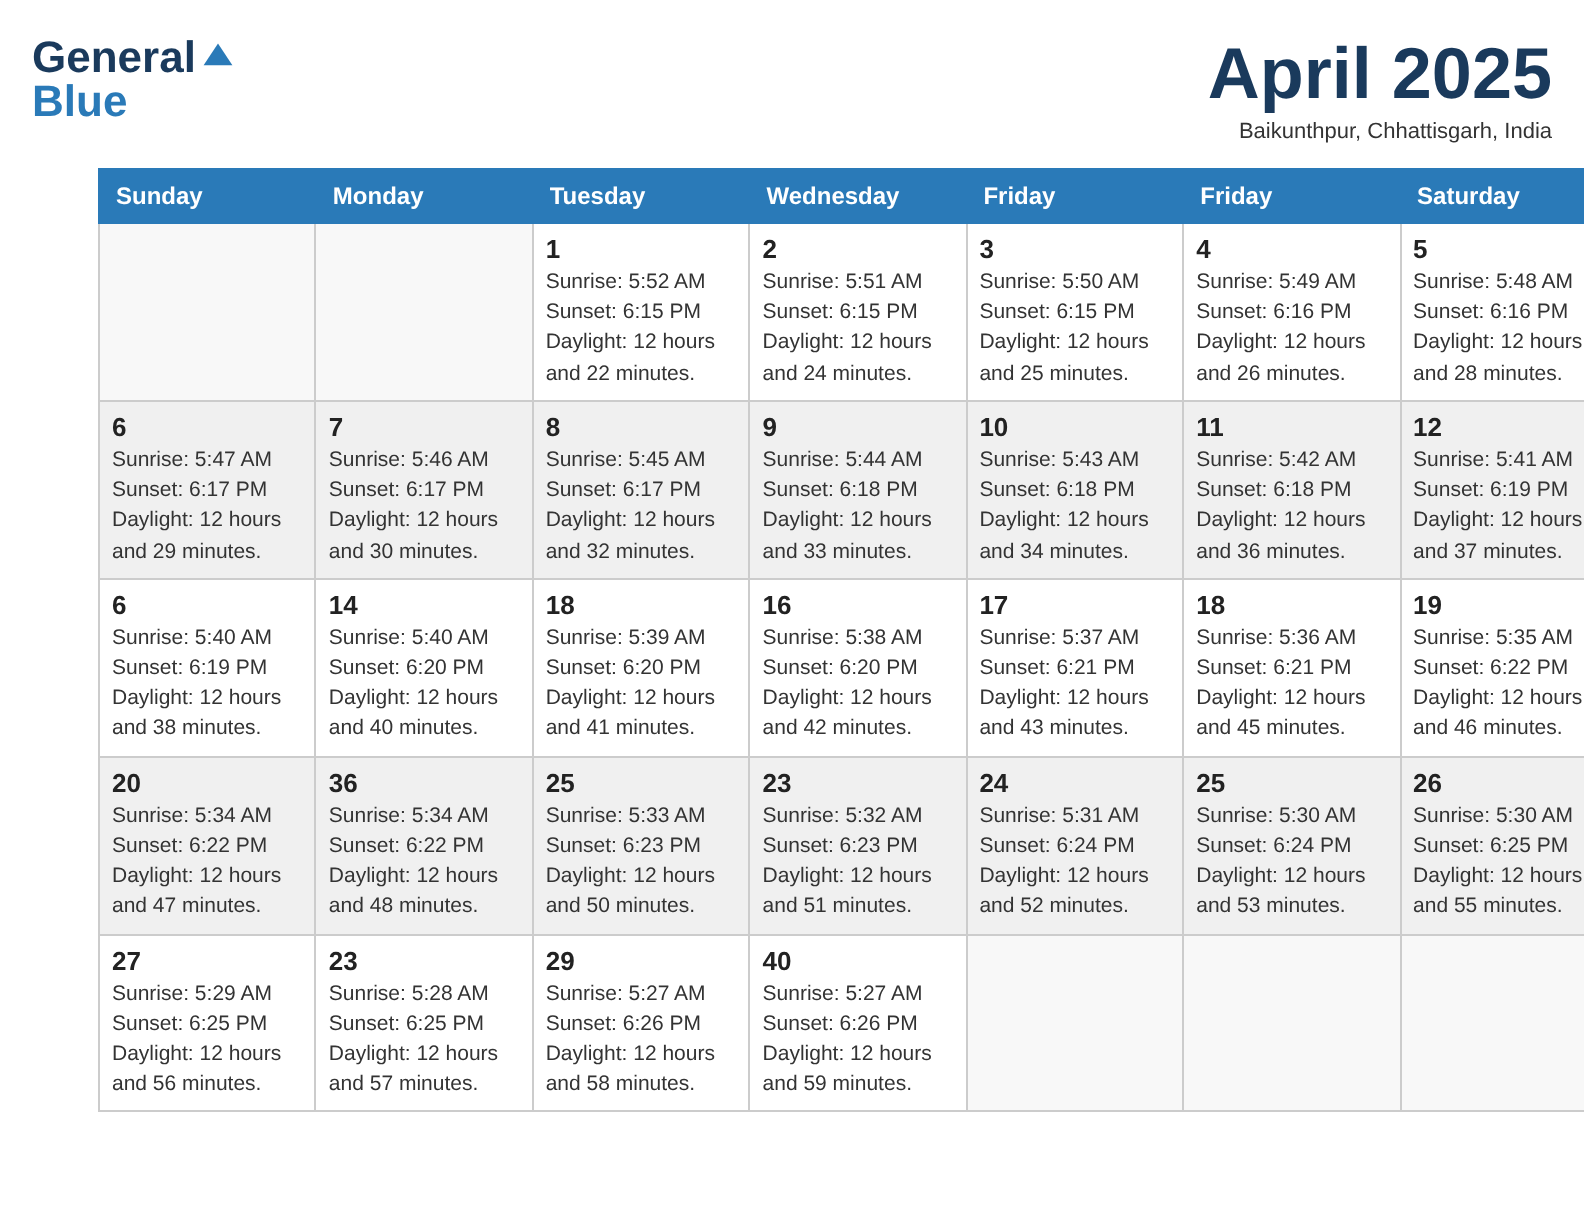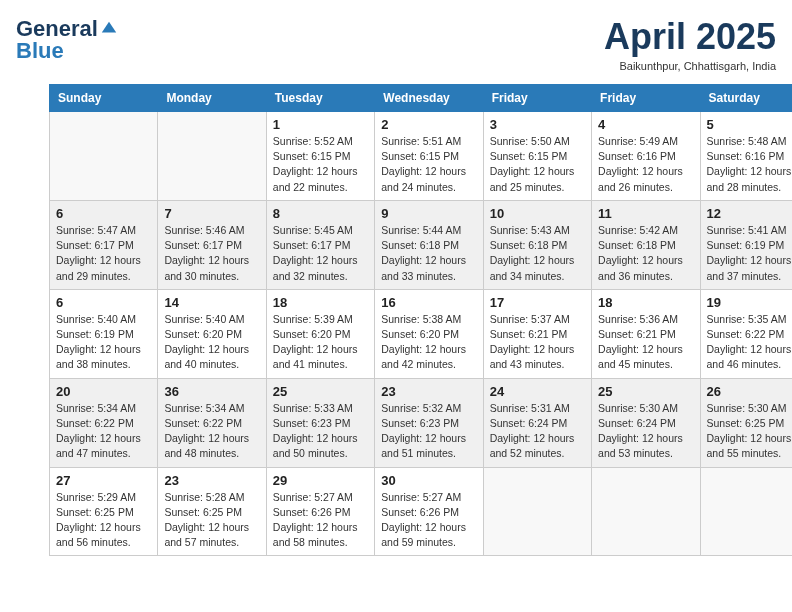--- a/index.html
+++ b/index.html
@@ -243,21 +243,21 @@
         </td>
         <td>
           <span class="day-num">23</span>
           <div class="day-info">Sunrise: 5:28 AM<br>Sunset: 6:25 PM<br>Daylight: 12 hours and 57 minutes.</div>
         </td>
         <td>
           <span class="day-num">29</span>
           <div class="day-info">Sunrise: 5:27 AM<br>Sunset: 6:26 PM<br>Daylight: 12 hours and 58 minutes.</div>
         </td>
         <td>
-          <span class="day-num">30</span>
+          <span class="day-num">40</span>
           <div class="day-info">Sunrise: 5:27 AM<br>Sunset: 6:26 PM<br>Daylight: 12 hours and 59 minutes.</div>
         </td>
         <td class="empty"></td>
         <td class="empty"></td>
         <td class="empty"></td>
       </tr>
     </tbody>
 </table>
 
 </body></html>

